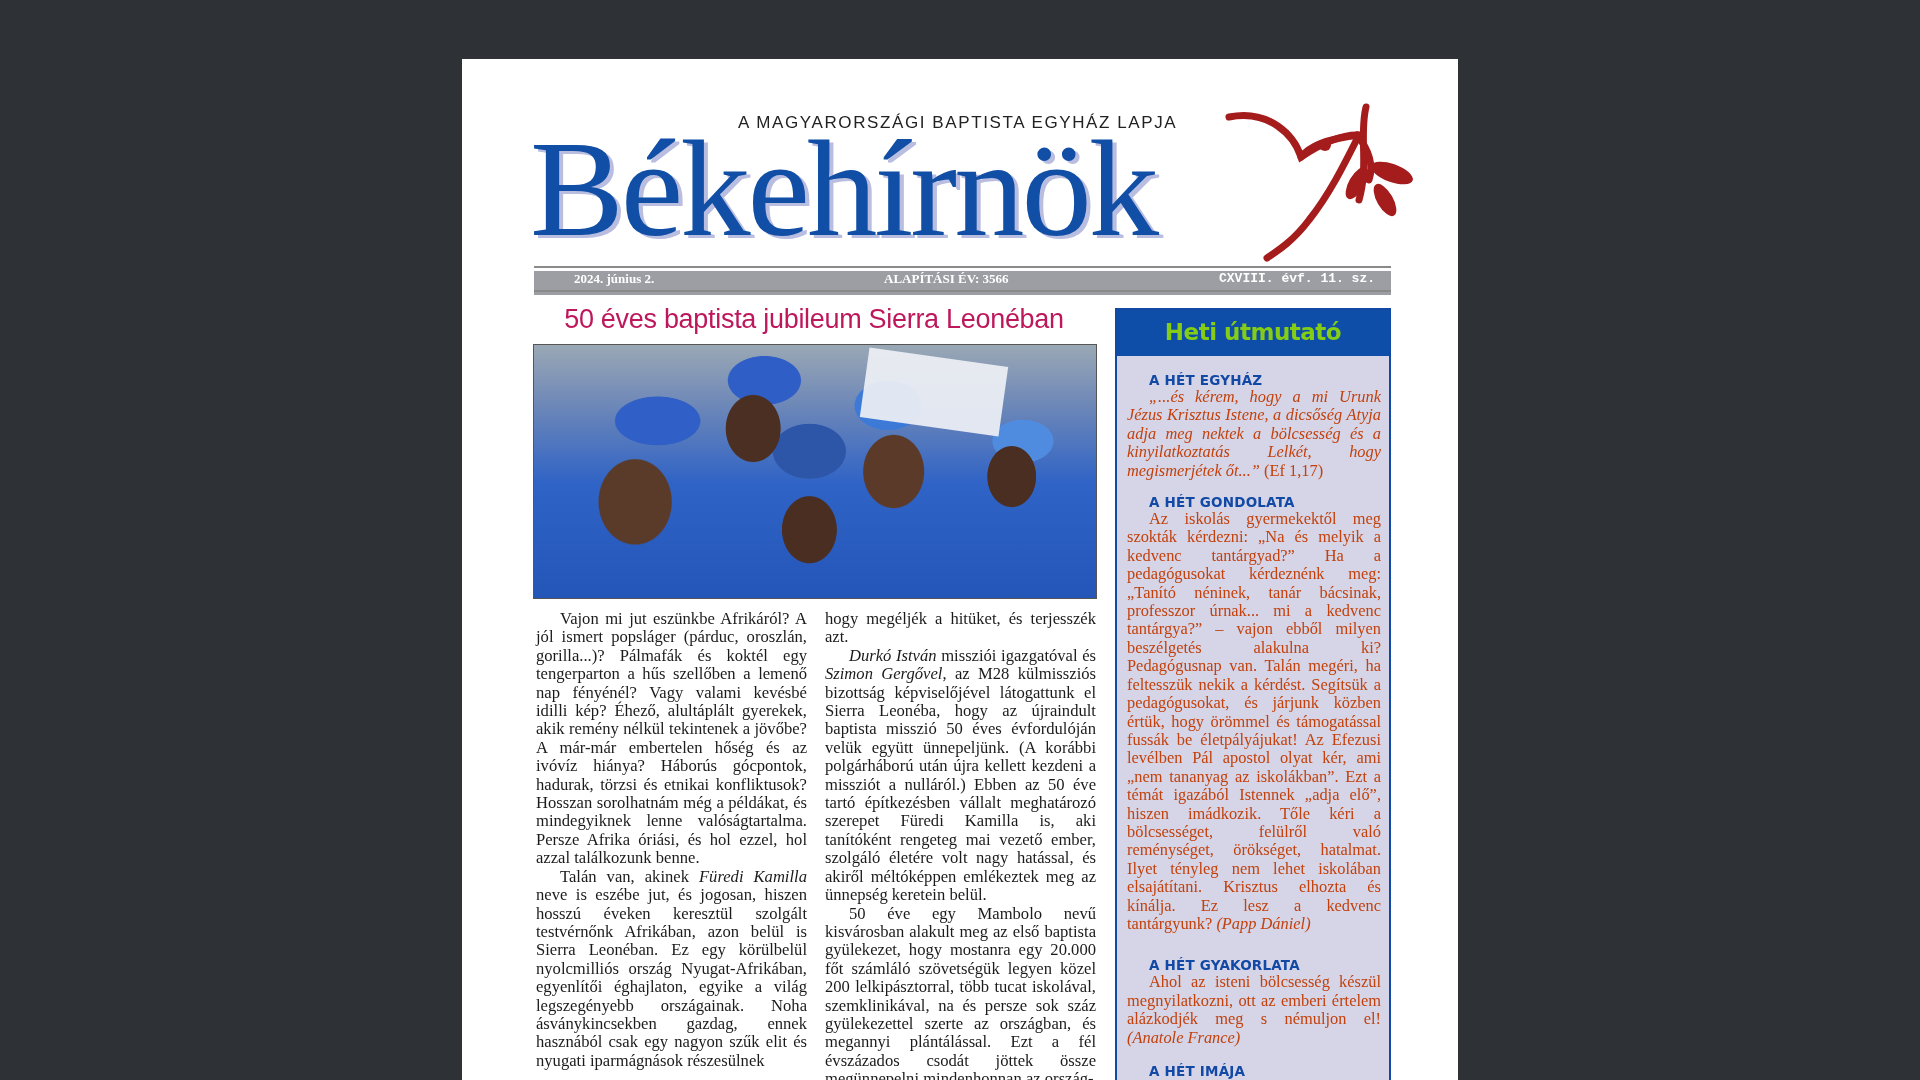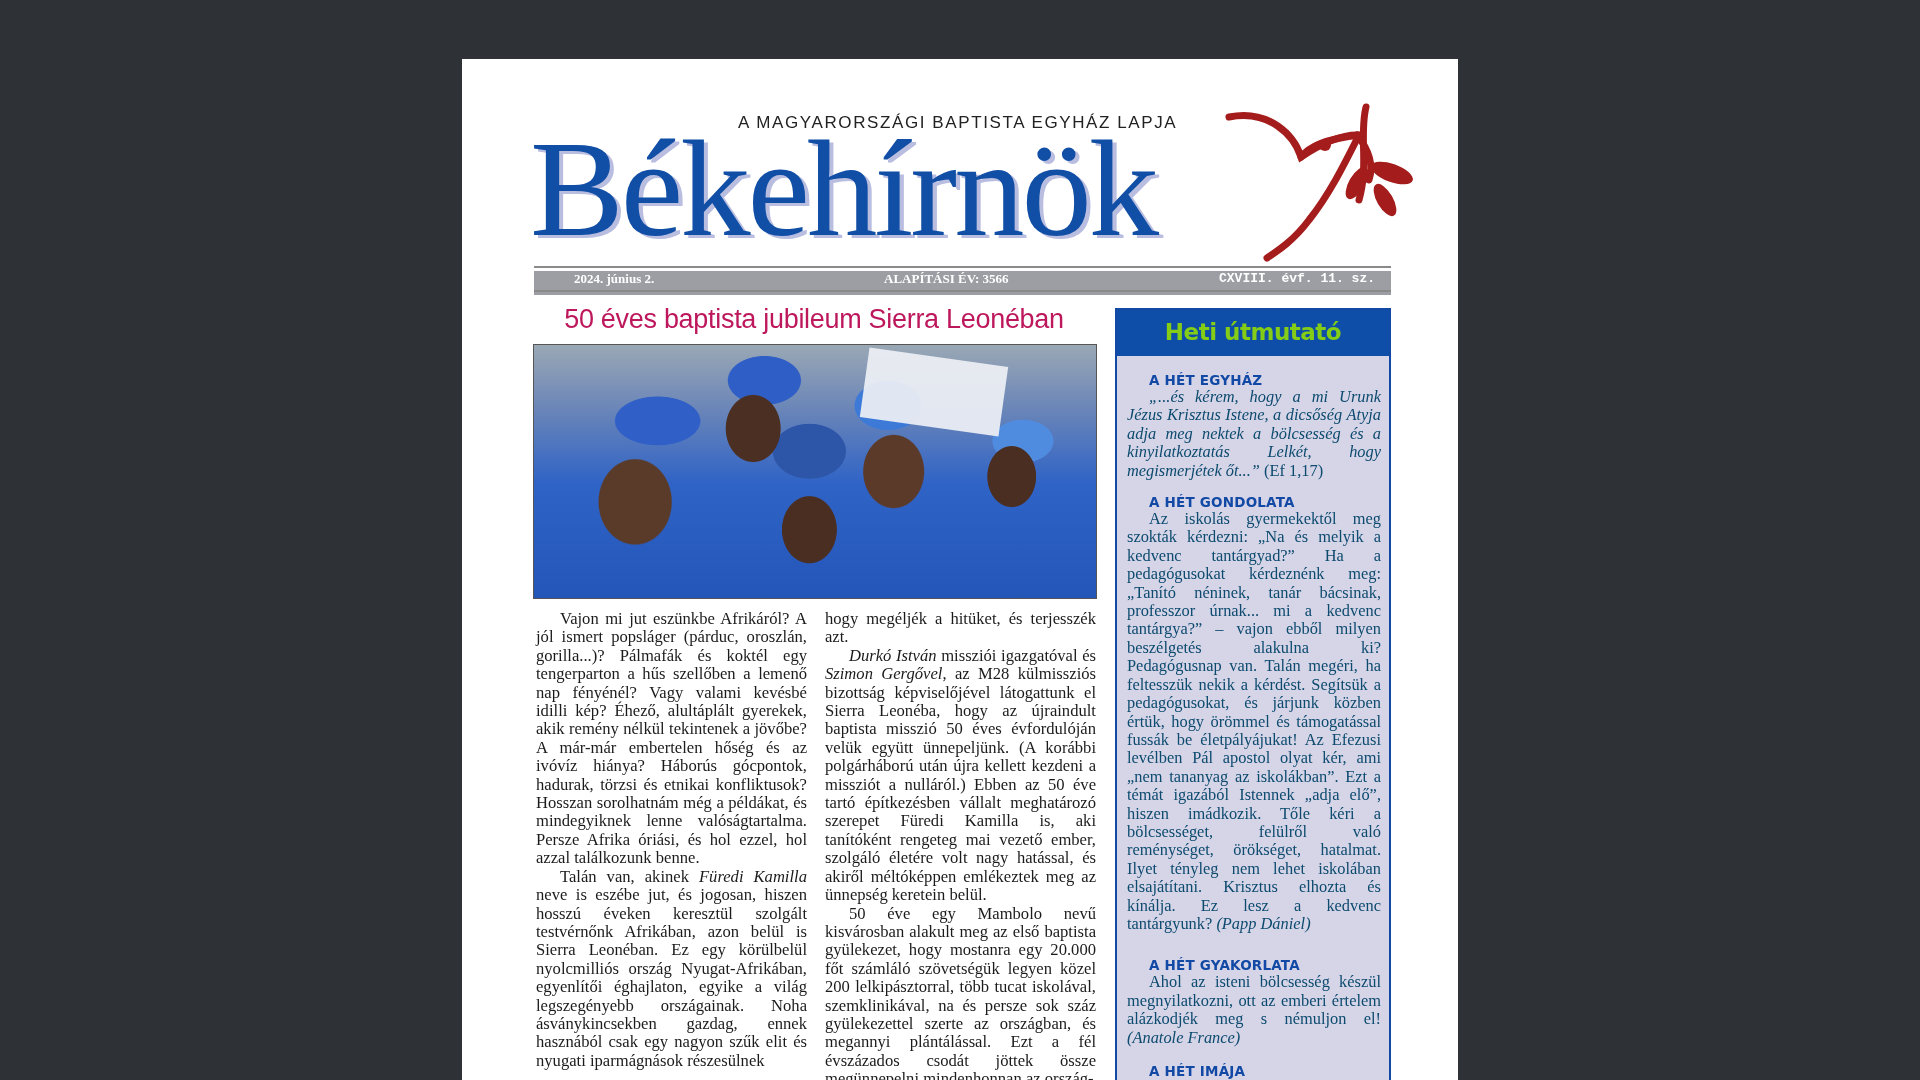--- a/index.html
+++ b/index.html
@@ -81,21 +81,21 @@
     font-family:"DejaVu Sans", sans-serif; font-weight:bold; font-size:23px; line-height:44px;
     letter-spacing:-0.5px;
   }
   .sb-sec { padding:0 8px 0 10px; }
   .sb-h {
     font-family:"DejaVu Sans", sans-serif; font-weight:bold; font-size:13.5px;
     color:#1149a5; margin-left:22px; letter-spacing:0.2px;
   }
   .sb-text {
     font-family:"Liberation Serif", serif; font-size:16.4px; line-height:18.4px;
-    color:#0c4a6e; text-align:justify; text-indent:22px; margin:0;
+    color:#c2410c; text-align:justify; text-indent:22px; margin:0;
   }
 </style>
 </head>
 <body>
 
 <div class="page">
 
   <div class="tagline">A MAGYARORSZÁGI BAPTISTA EGYHÁZ LAPJA</div>
   <div class="masthead">Békehírnök</div>
 

